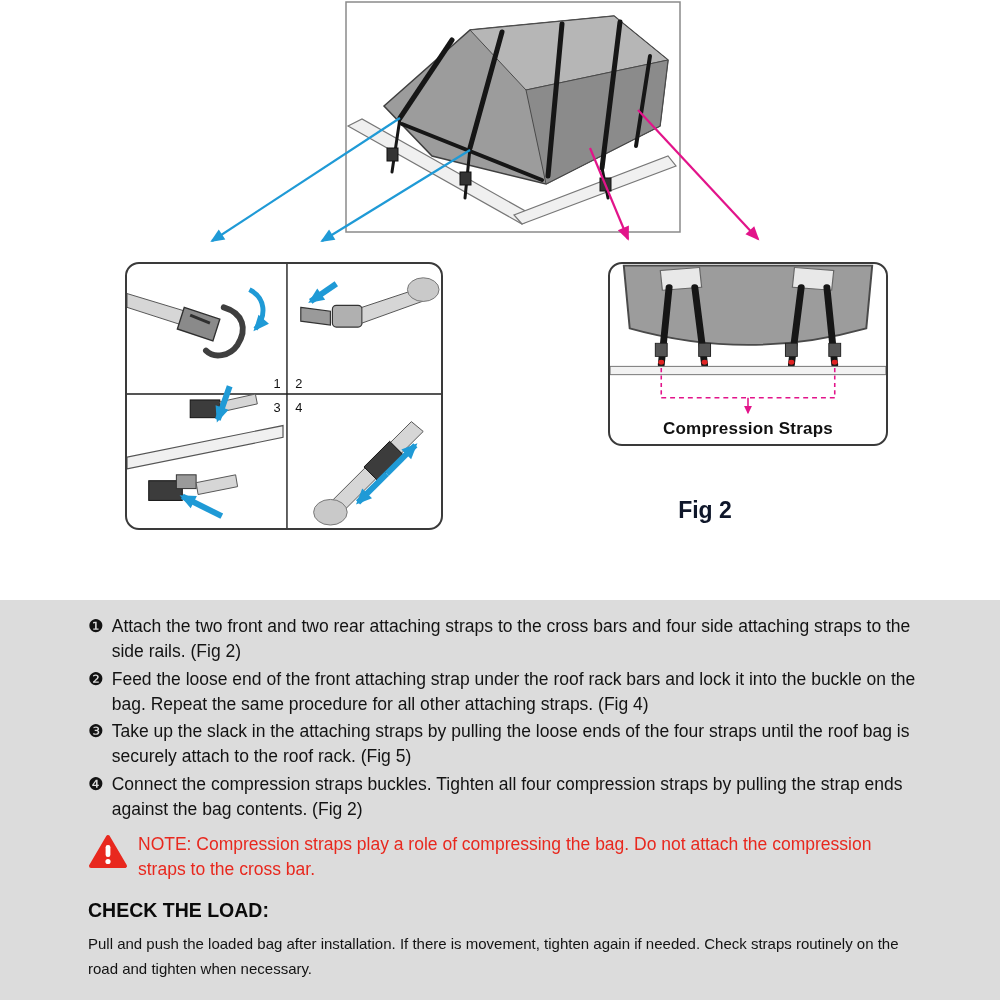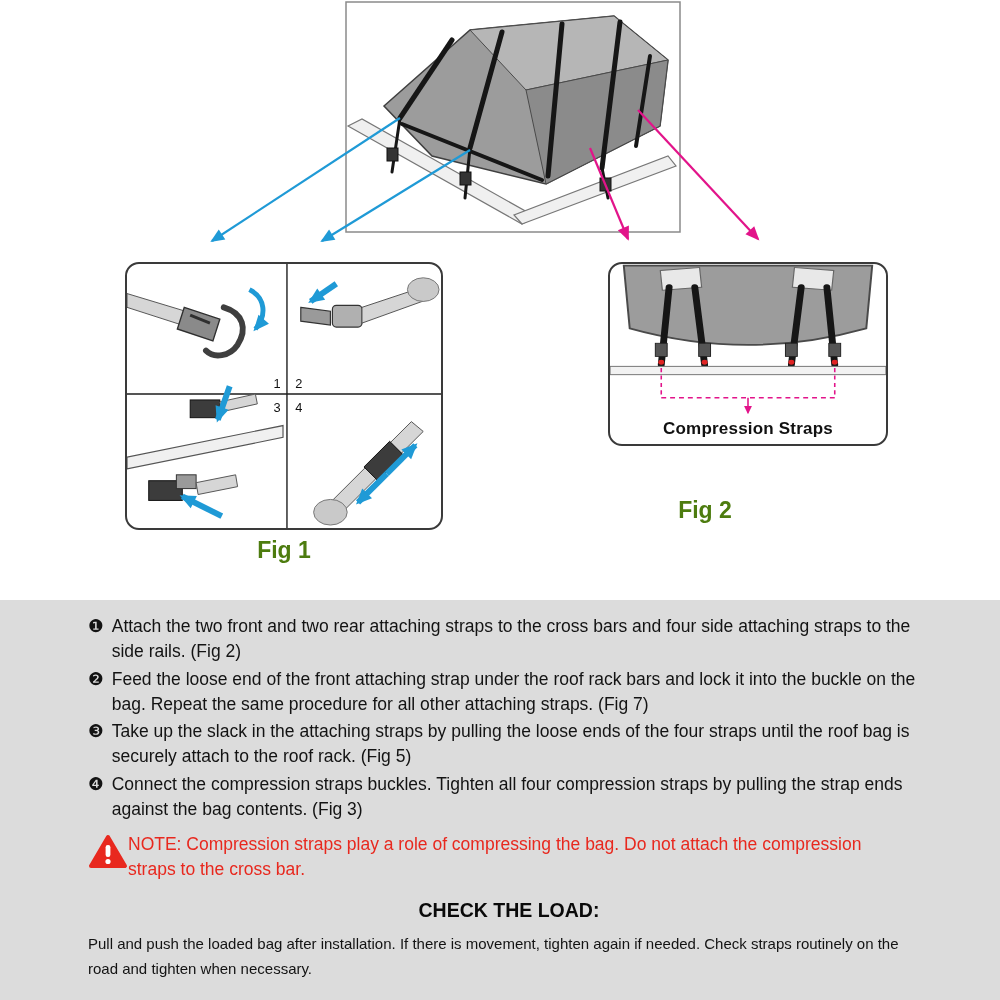--- a/index.html
+++ b/index.html
@@ -7,38 +7,38 @@
   body { font-family:"Liberation Sans", sans-serif; background:#ffffff; }
   .page { position:relative; width:1000px; height:1000px; background:#ffffff; overflow:hidden; }
 
   .top-svg { position:absolute; left:0; top:0; }
 
   .fig-box { position:absolute; background:#ffffff; border:2.5px solid #3a3a3a; border-radius:14px; overflow:hidden; }
   #fig1-box { left:125px; top:262px; width:318px; height:268px; }
   #fig2-box { left:565px; top:262px; width:280px; height:184px;margin-left:43px; }
   .fig-box svg { display:block; width:100%; height:100%; }
 
-  .fig-label { position:absolute; font-weight:bold; font-size:23px; color:#4d7c0f; text-align:center; }
+  .fig-label { position:absolute; font-weight:bold; font-size:23px; color:#0f172a; text-align:center; }
   #fig1-label { left:125px; top:537px; width:318px; }
   #fig2-label { left:565px; top:497px; width:280px; }
 
   .compression-label { position:absolute; left:0; right:0; bottom:5px; text-align:center;
     font-weight:bold; font-size:17px; color:#111; letter-spacing:0.2px; }
 
   .instructions { position:absolute; left:0; top:600px; width:1000px; height:400px;
     background:#dcdcdc; padding:14px 70px 0 88px; color:#131313; }
   .step { display:flex; gap:8px; font-size:17.5px; line-height:1.42; margin-bottom:3px; }
   .step-num { flex:0 0 auto; font-size:17.5px; line-height:1.42; }
   .step-text { max-width:810px; }
 
-  .note { display:flex; gap:0; align-items:flex-start; margin-top:10px; }
+  .note { display:flex; gap:10px; align-items:flex-start; margin-top:10px; }
   .note-icon-wrap { flex:0 0 auto; padding-top:2px; }
   .note-text { color:#e8281e; font-size:17.5px; line-height:1.42; max-width:775px; }
 
-  .check-heading { font-weight:bold; font-size:19.5px; margin-top:18px; color:#0a0a0a;text-align:center; }
+  .check-heading { font-weight:bold; font-size:19.5px; margin-top:18px; color:#0a0a0a; }
   .check-text { font-size:15px; line-height:1.65; margin-top:10px; max-width:845px; }
 
   svg text { font-family:"Liberation Sans", sans-serif; }
 </style>
 </head>
 <body>
 
 <div class="page">
 
   <svg class="top-svg" width="1000" height="600" viewBox="0 0 1000 600">
@@ -138,21 +138,20 @@
 
       <g>
         <polygon points="196,252 288,160 300,170 208,262" fill="#d6d6d6" stroke="#555" stroke-width="1"></polygon>
         <polygon points="240,206 266,180 280,194 254,220" fill="#3c3c3c" stroke="#111" stroke-width="1"></polygon>
         <ellipse cx="206" cy="252" rx="17" ry="13" fill="#c9c9c9" stroke="#777" stroke-width="1"></ellipse>
         <line x1="263" y1="213" x2="292" y2="184" stroke-width="6" marker-end="url(#fatBlue)" stroke="#1f9ad6"></line>
         <line x1="263" y1="213" x2="234" y2="242" stroke-width="6" marker-end="url(#fatBlue)" stroke="#1f9ad6"></line>
       </g>
     </svg>
   </div>
-  <div class="fig-label" id="fig1-label">Fig 1</div>
 
   <div class="fig-box" id="fig2-box">
     <svg viewBox="0 0 280 218" preserveAspectRatio="none">
       <defs>
         <marker id="pinkS" markerWidth="12" markerHeight="10" refX="9" refY="5" orient="auto" markerUnits="userSpaceOnUse">
           <path d="M1,1 L11,5 L1,9 Z" fill="#e2148a"></path>
         </marker>
       </defs>
 
       <path d="M14,2 L266,2 L260,78 Q140,118 20,78 Z" stroke="#4a4a4a" stroke-width="2" fill="#9c9c9c"></path>
@@ -195,29 +194,29 @@
   <div class="fig-label" id="fig2-label">Fig 2</div>
 
   <div class="instructions">
 
     <div class="step">
       <span class="step-num">❶</span>
       <span class="step-text">Attach the two front and two rear attaching straps to the cross bars and four side attaching straps to the side rails. (Fig 2)</span>
     </div>
     <div class="step">
       <span class="step-num">❷</span>
-      <span class="step-text">Feed the loose end of the front attaching strap under the roof rack bars and lock it into the buckle on the bag. Repeat the same procedure for all other attaching straps. (Fig 7)</span>
+      <span class="step-text">Feed the loose end of the front attaching strap under the roof rack bars and lock it into the buckle on the bag. Repeat the same procedure for all other attaching straps. (Fig 4)</span>
     </div>
     <div class="step">
       <span class="step-num">❸</span>
       <span class="step-text">Take up the slack in the attaching straps by pulling the loose ends of the four straps until the roof bag is securely attach to the roof rack. (Fig 5)</span>
     </div>
     <div class="step">
       <span class="step-num">❹</span>
-      <span class="step-text">Connect the compression straps buckles. Tighten all four compression straps by pulling the strap ends against the bag contents. (Fig 3)</span>
+      <span class="step-text">Connect the compression straps buckles. Tighten all four compression straps by pulling the strap ends against the bag contents. (Fig 2)</span>
     </div>
 
     <div class="note">
       <span class="note-icon-wrap">
         <svg width="40" height="36" viewBox="0 0 40 36">
           <path d="M20,3 L37,32 L3,32 Z" stroke="#e8281e" stroke-width="4" stroke-linejoin="round" fill="#e8281e"></path>
           <rect x="17.6" y="11" width="4.8" height="12" rx="2.2" fill="#ffffff"></rect>
           <circle cx="20" cy="27.5" r="2.6" fill="#ffffff"></circle>
         </svg>
       </span>

